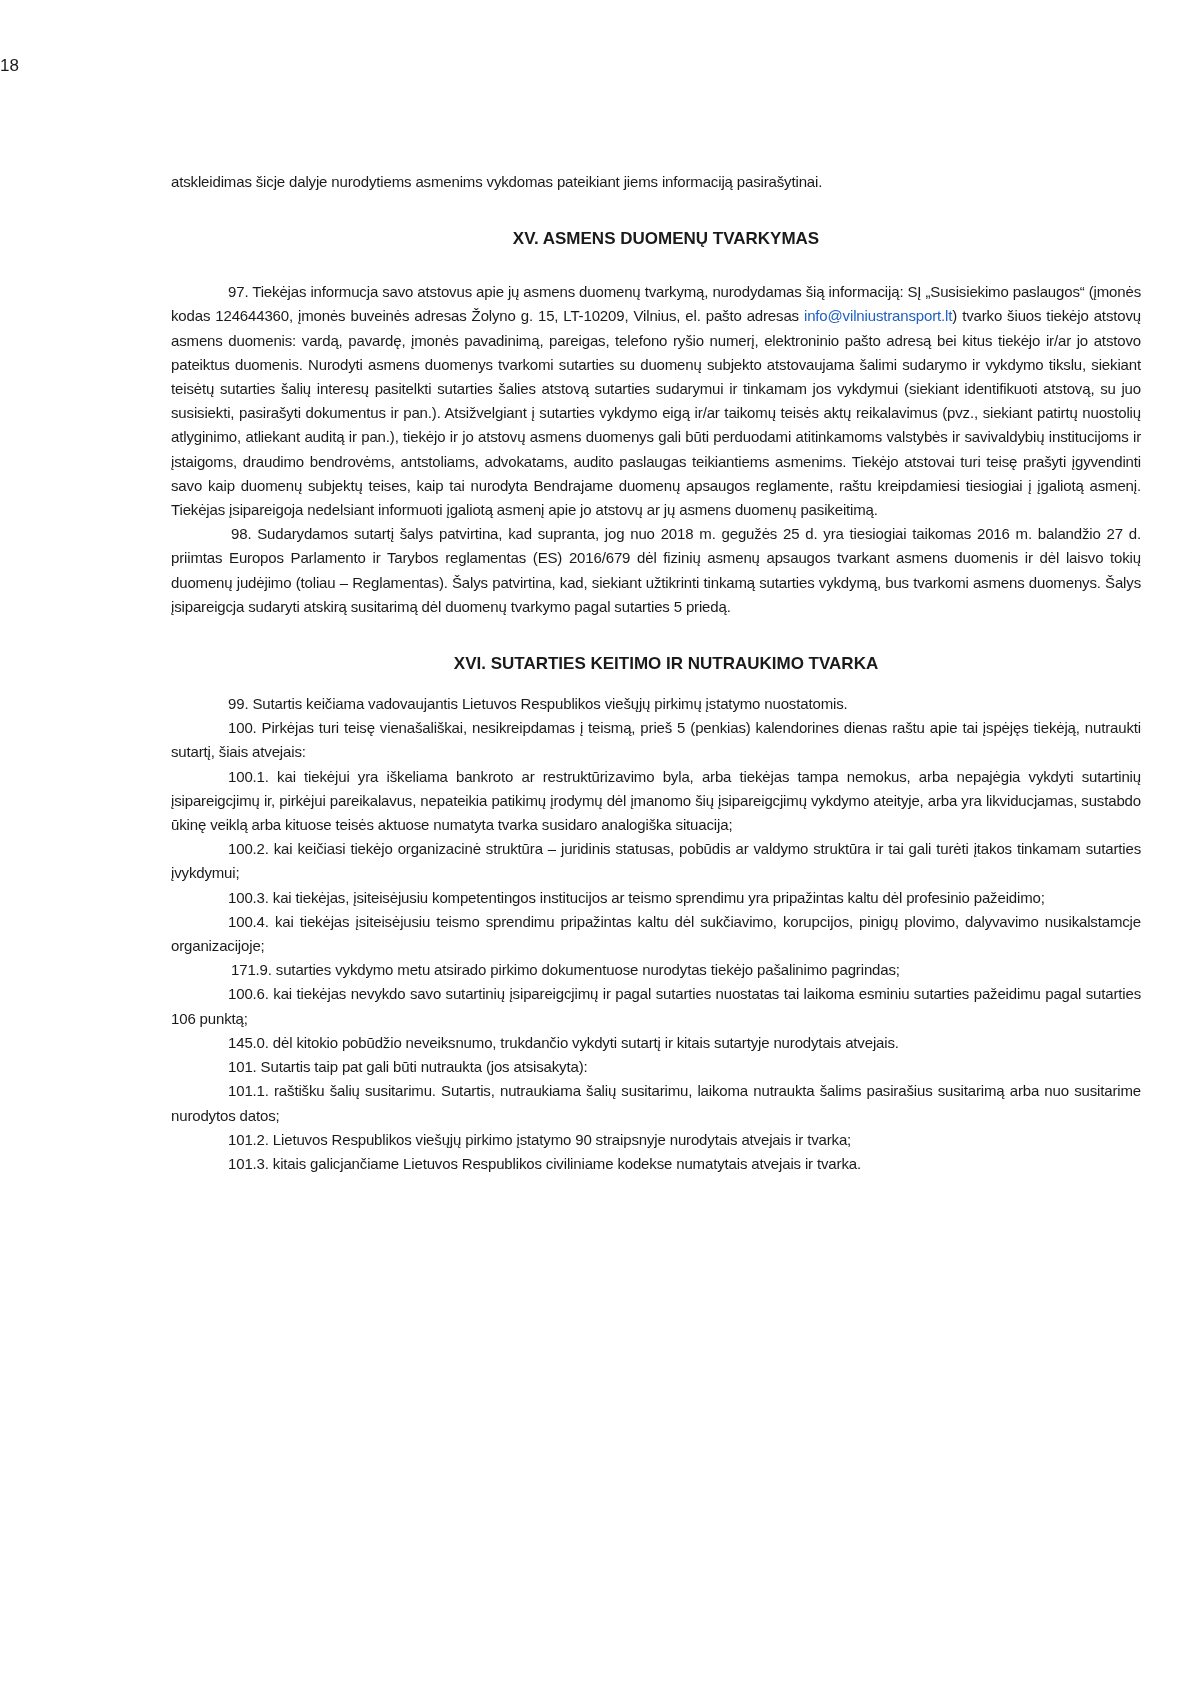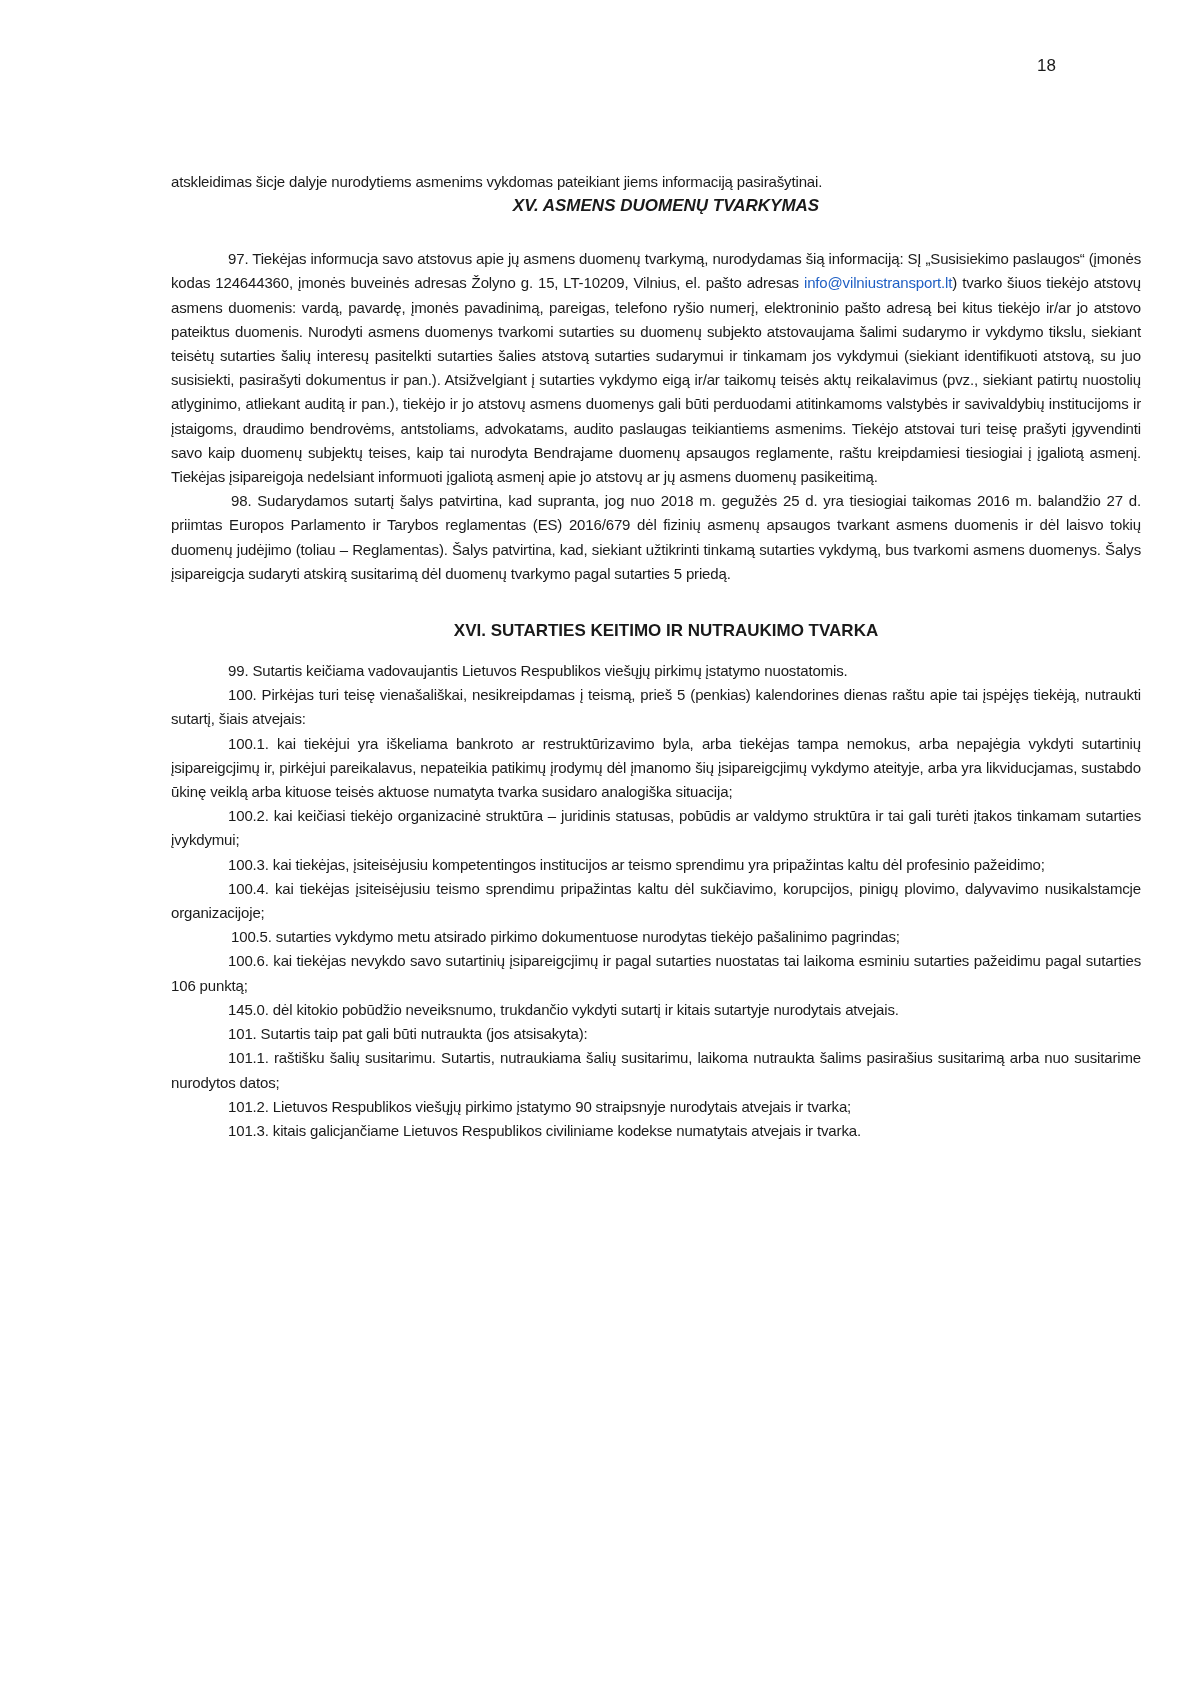--- a/index.html
+++ b/index.html
@@ -1,26 +1,26 @@
 <!DOCTYPE html>
 <html><head>
 <meta charset="utf-8">
 <style>
   html, body { margin: 0; padding: 0; background: #ffffff; }
   body { width: 1191px; height: 1684px; position: relative; overflow: hidden;
          font-family: "Liberation Sans", sans-serif; color: #1a1a1a; }
-  .page-number { position: absolute; top: 56px; left: 0; width: 1056px; text-align: right;
+  .page-number { position: absolute; top: 56px; left: 0; width: 1056px; text-align: left;
                  font-size: 17px; }
   .content { position: absolute; left: 171px; top: 170px; width: 970px; }
   .para { font-size: 15px; line-height: 24.2px; text-align: justify; margin: 0;
           letter-spacing: -0.15px; }
   .indent { text-indent: 57px; }
   .indent2 { text-indent: 60px; }
   .heading { font-size: 17px; font-weight: bold; text-align: center; margin: 0; line-height: 24px; }
-  .h1 { margin-bottom: 29px; padding-left: 20px; font-style: italic; }
+  .h1 { margin-top: 33px; margin-bottom: 29px; padding-left: 20px; }
   .h2 { margin-top: 33px; margin-bottom: 16px; padding-left: 20px; }
   a.link { color: #1f5fc4; }
 </style>
 </head>
 <body>
 
 <div class="page-number">18</div>
 
 <div class="content">
   <p class="para">atskleidimas šicje dalyje nurodytiems asmenims vykdomas pateikiant jiems informaciją pasirašytinai.</p>
@@ -32,20 +32,20 @@
   <p class="para indent2">98. Sudarydamos sutartį šalys patvirtina, kad supranta, jog nuo 2018 m. gegužės 25 d. yra tiesiogiai taikomas 2016 m. balandžio 27 d. priimtas Europos Parlamento ir Tarybos reglamentas (ES) 2016/679 dėl fizinių asmenų apsaugos tvarkant asmens duomenis ir dėl laisvo tokių duomenų judėjimo (toliau – Reglamentas). Šalys patvirtina, kad, siekiant užtikrinti tinkamą sutarties vykdymą, bus tvarkomi asmens duomenys. Šalys įsipareigcja sudaryti atskirą susitarimą dėl duomenų tvarkymo pagal sutarties 5 priedą.</p>
 
   <p class="heading h2">XVI. SUTARTIES KEITIMO IR NUTRAUKIMO TVARKA</p>
 
   <p class="para indent">99. Sutartis keičiama vadovaujantis Lietuvos Respublikos viešųjų pirkimų įstatymo nuostatomis.</p>
   <p class="para indent">100. Pirkėjas turi teisę vienašališkai, nesikreipdamas į teismą, prieš 5 (penkias) kalendorines dienas raštu apie tai įspėjęs tiekėją, nutraukti sutartį, šiais atvejais:</p>
   <p class="para indent">100.1. kai tiekėjui yra iškeliama bankroto ar restruktūrizavimo byla, arba tiekėjas tampa nemokus, arba nepajėgia vykdyti sutartinių įsipareigcjimų ir, pirkėjui pareikalavus, nepateikia patikimų įrodymų dėl įmanomo šių įsipareigcjimų vykdymo ateityje, arba yra likviducjamas, sustabdo ūkinę veiklą arba kituose teisės aktuose numatyta tvarka susidaro analogiška situacija;</p>
   <p class="para indent">100.2. kai keičiasi tiekėjo organizacinė struktūra – juridinis statusas, pobūdis ar valdymo struktūra ir tai gali turėti įtakos tinkamam sutarties įvykdymui;</p>
   <p class="para indent">100.3. kai tiekėjas, įsiteisėjusiu kompetentingos institucijos ar teismo sprendimu yra pripažintas kaltu dėl profesinio pažeidimo;</p>
   <p class="para indent">100.4. kai tiekėjas įsiteisėjusiu teismo sprendimu pripažintas kaltu dėl sukčiavimo, korupcijos, pinigų plovimo, dalyvavimo nusikalstamcje organizacijoje;</p>
-  <p class="para indent2">100.5. sutarties vykdymo metu atsirado pirkimo dokumentuose nurodytas tiekėjo pašalinimo pagrindas;</p>
+  <p class="para indent2">171.9. sutarties vykdymo metu atsirado pirkimo dokumentuose nurodytas tiekėjo pašalinimo pagrindas;</p>
   <p class="para indent">100.6. kai tiekėjas nevykdo savo sutartinių įsipareigcjimų ir pagal sutarties nuostatas tai laikoma esminiu sutarties pažeidimu pagal sutarties 106  punktą;</p>
   <p class="para indent">145.0. dėl kitokio pobūdžio neveiksnumo, trukdančio vykdyti sutartį ir kitais sutartyje nurodytais atvejais.</p>
   <p class="para indent">101. Sutartis taip pat gali būti nutraukta (jos atsisakyta):</p>
   <p class="para indent">101.1. raštišku šalių susitarimu. Sutartis, nutraukiama šalių susitarimu, laikoma nutraukta šalims pasirašius susitarimą arba nuo susitarime nurodytos datos;</p>
   <p class="para indent">101.2. Lietuvos Respublikos viešųjų pirkimo įstatymo 90 straipsnyje nurodytais atvejais ir tvarka;</p>
   <p class="para indent">101.3.  kitais galicjančiame Lietuvos Respublikos civiliniame kodekse numatytais atvejais ir tvarka.</p>
 </div>
 
 </body></html>

